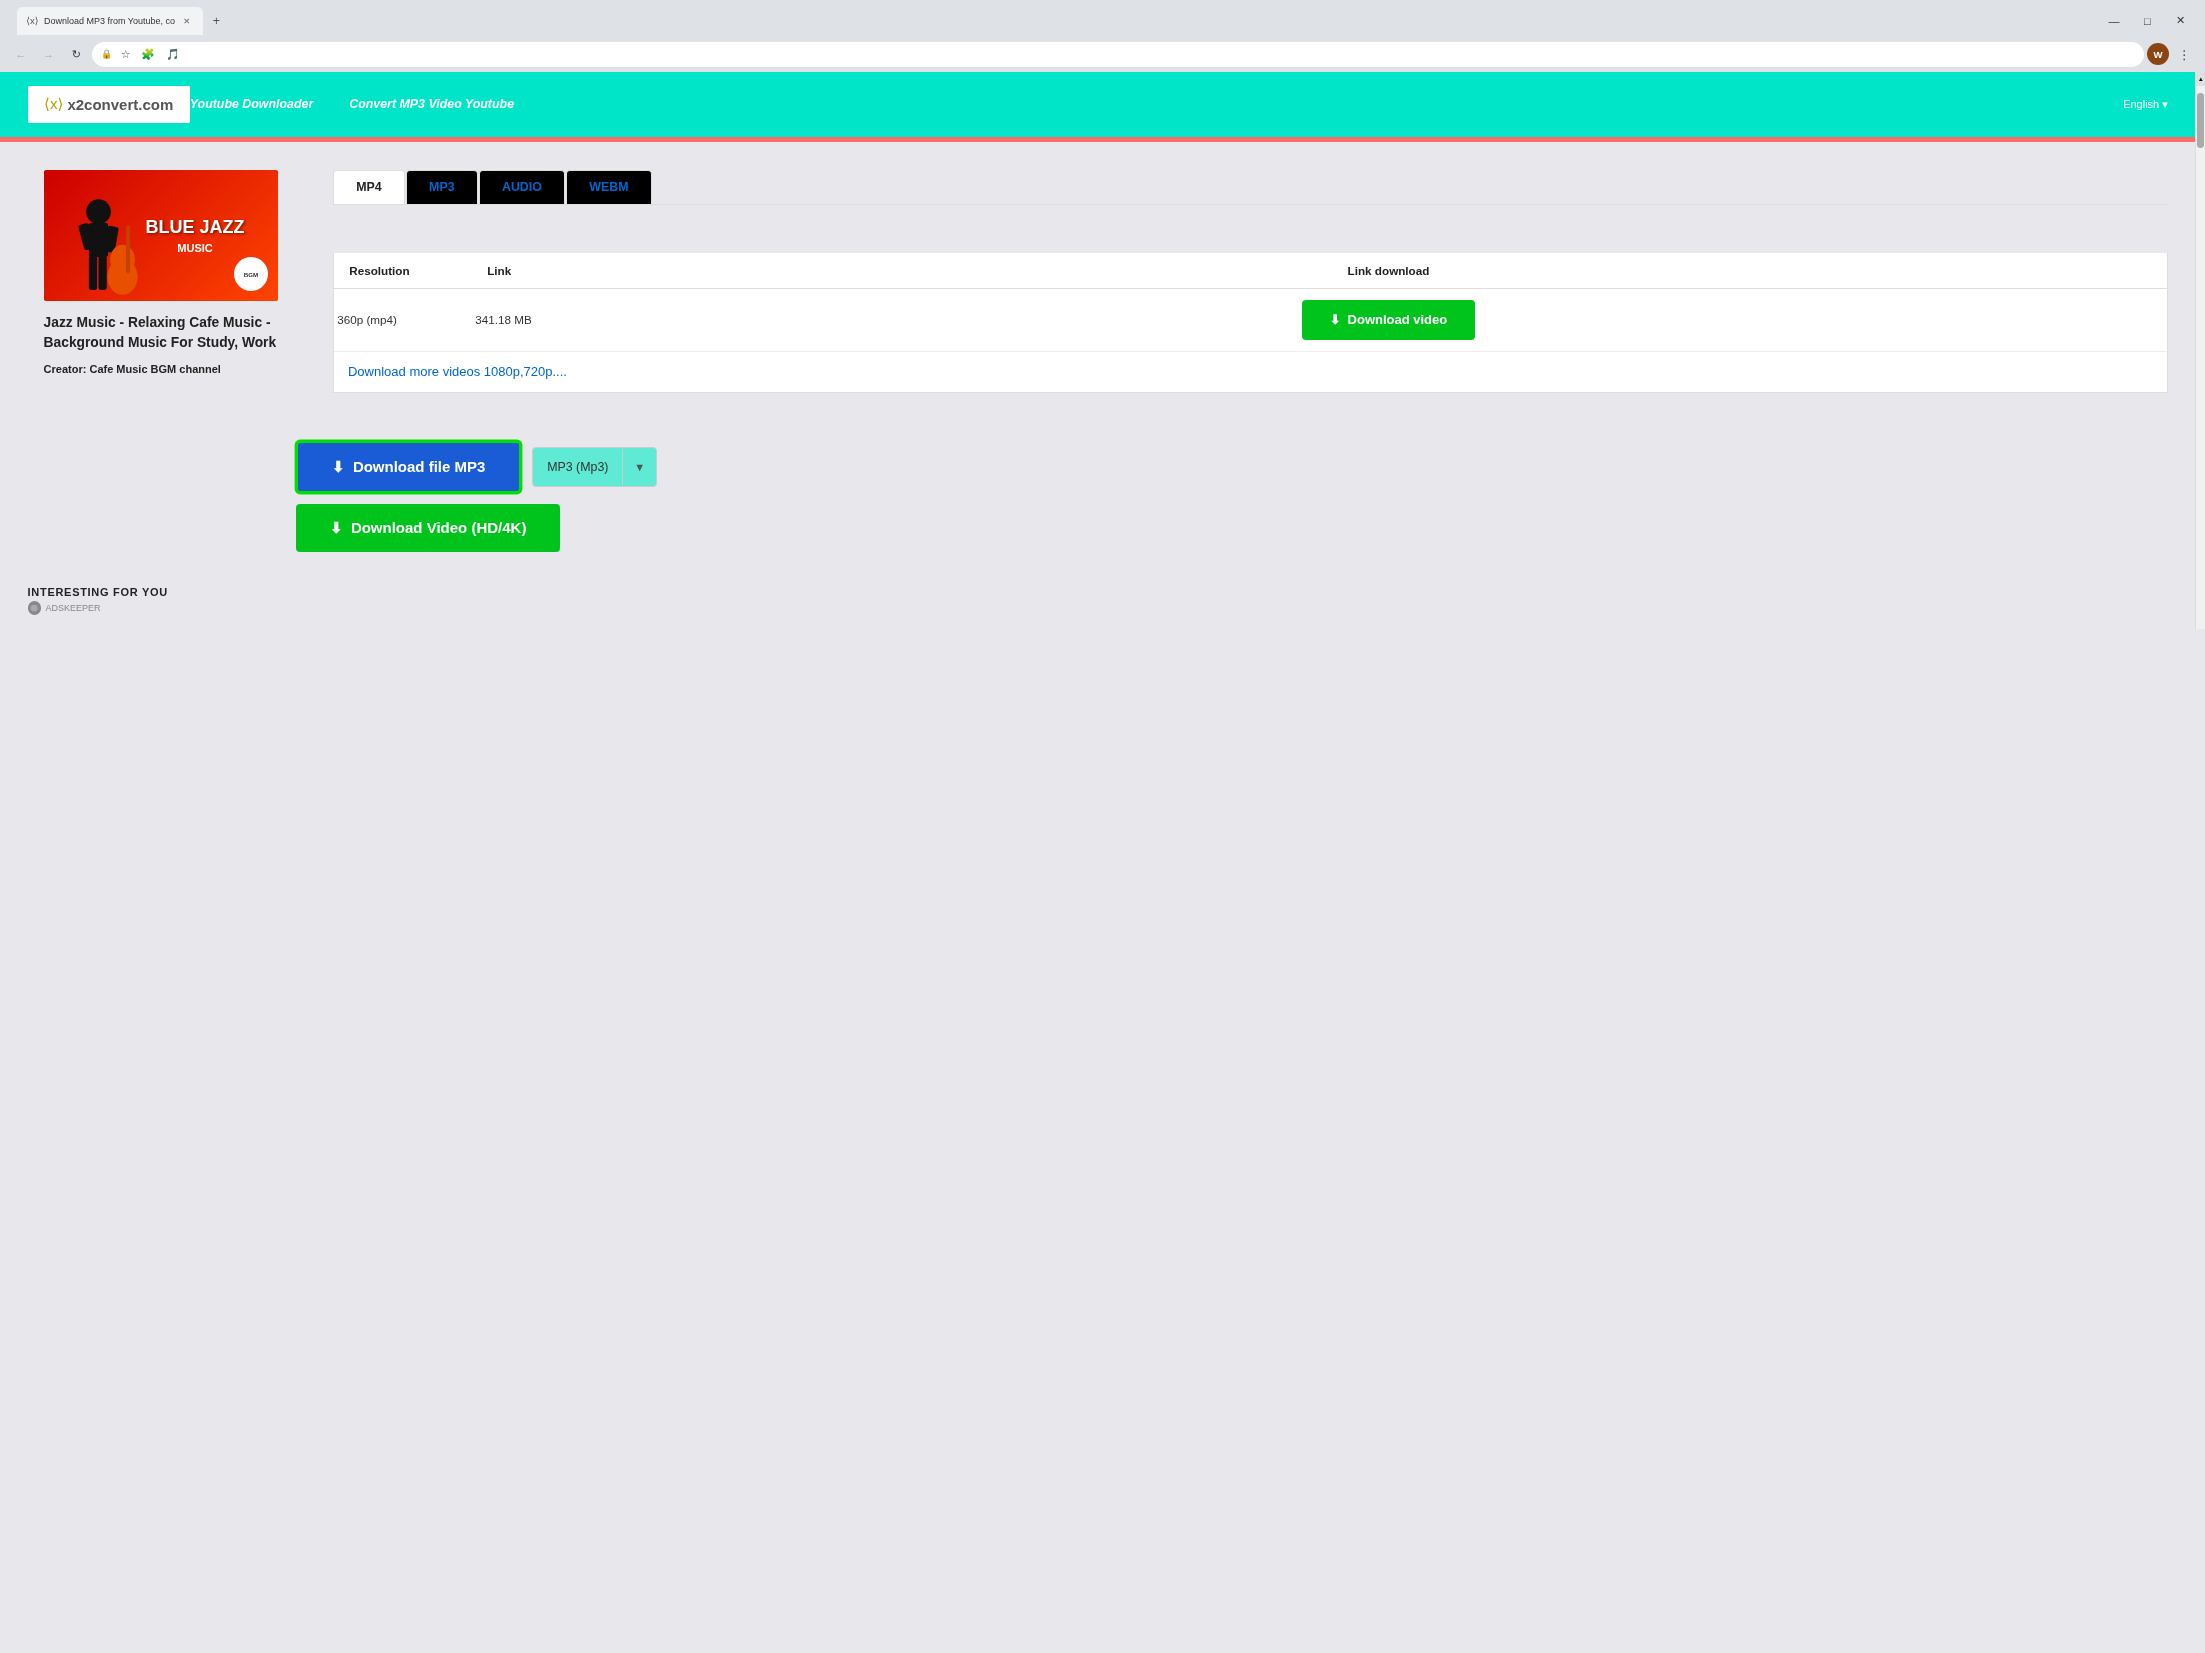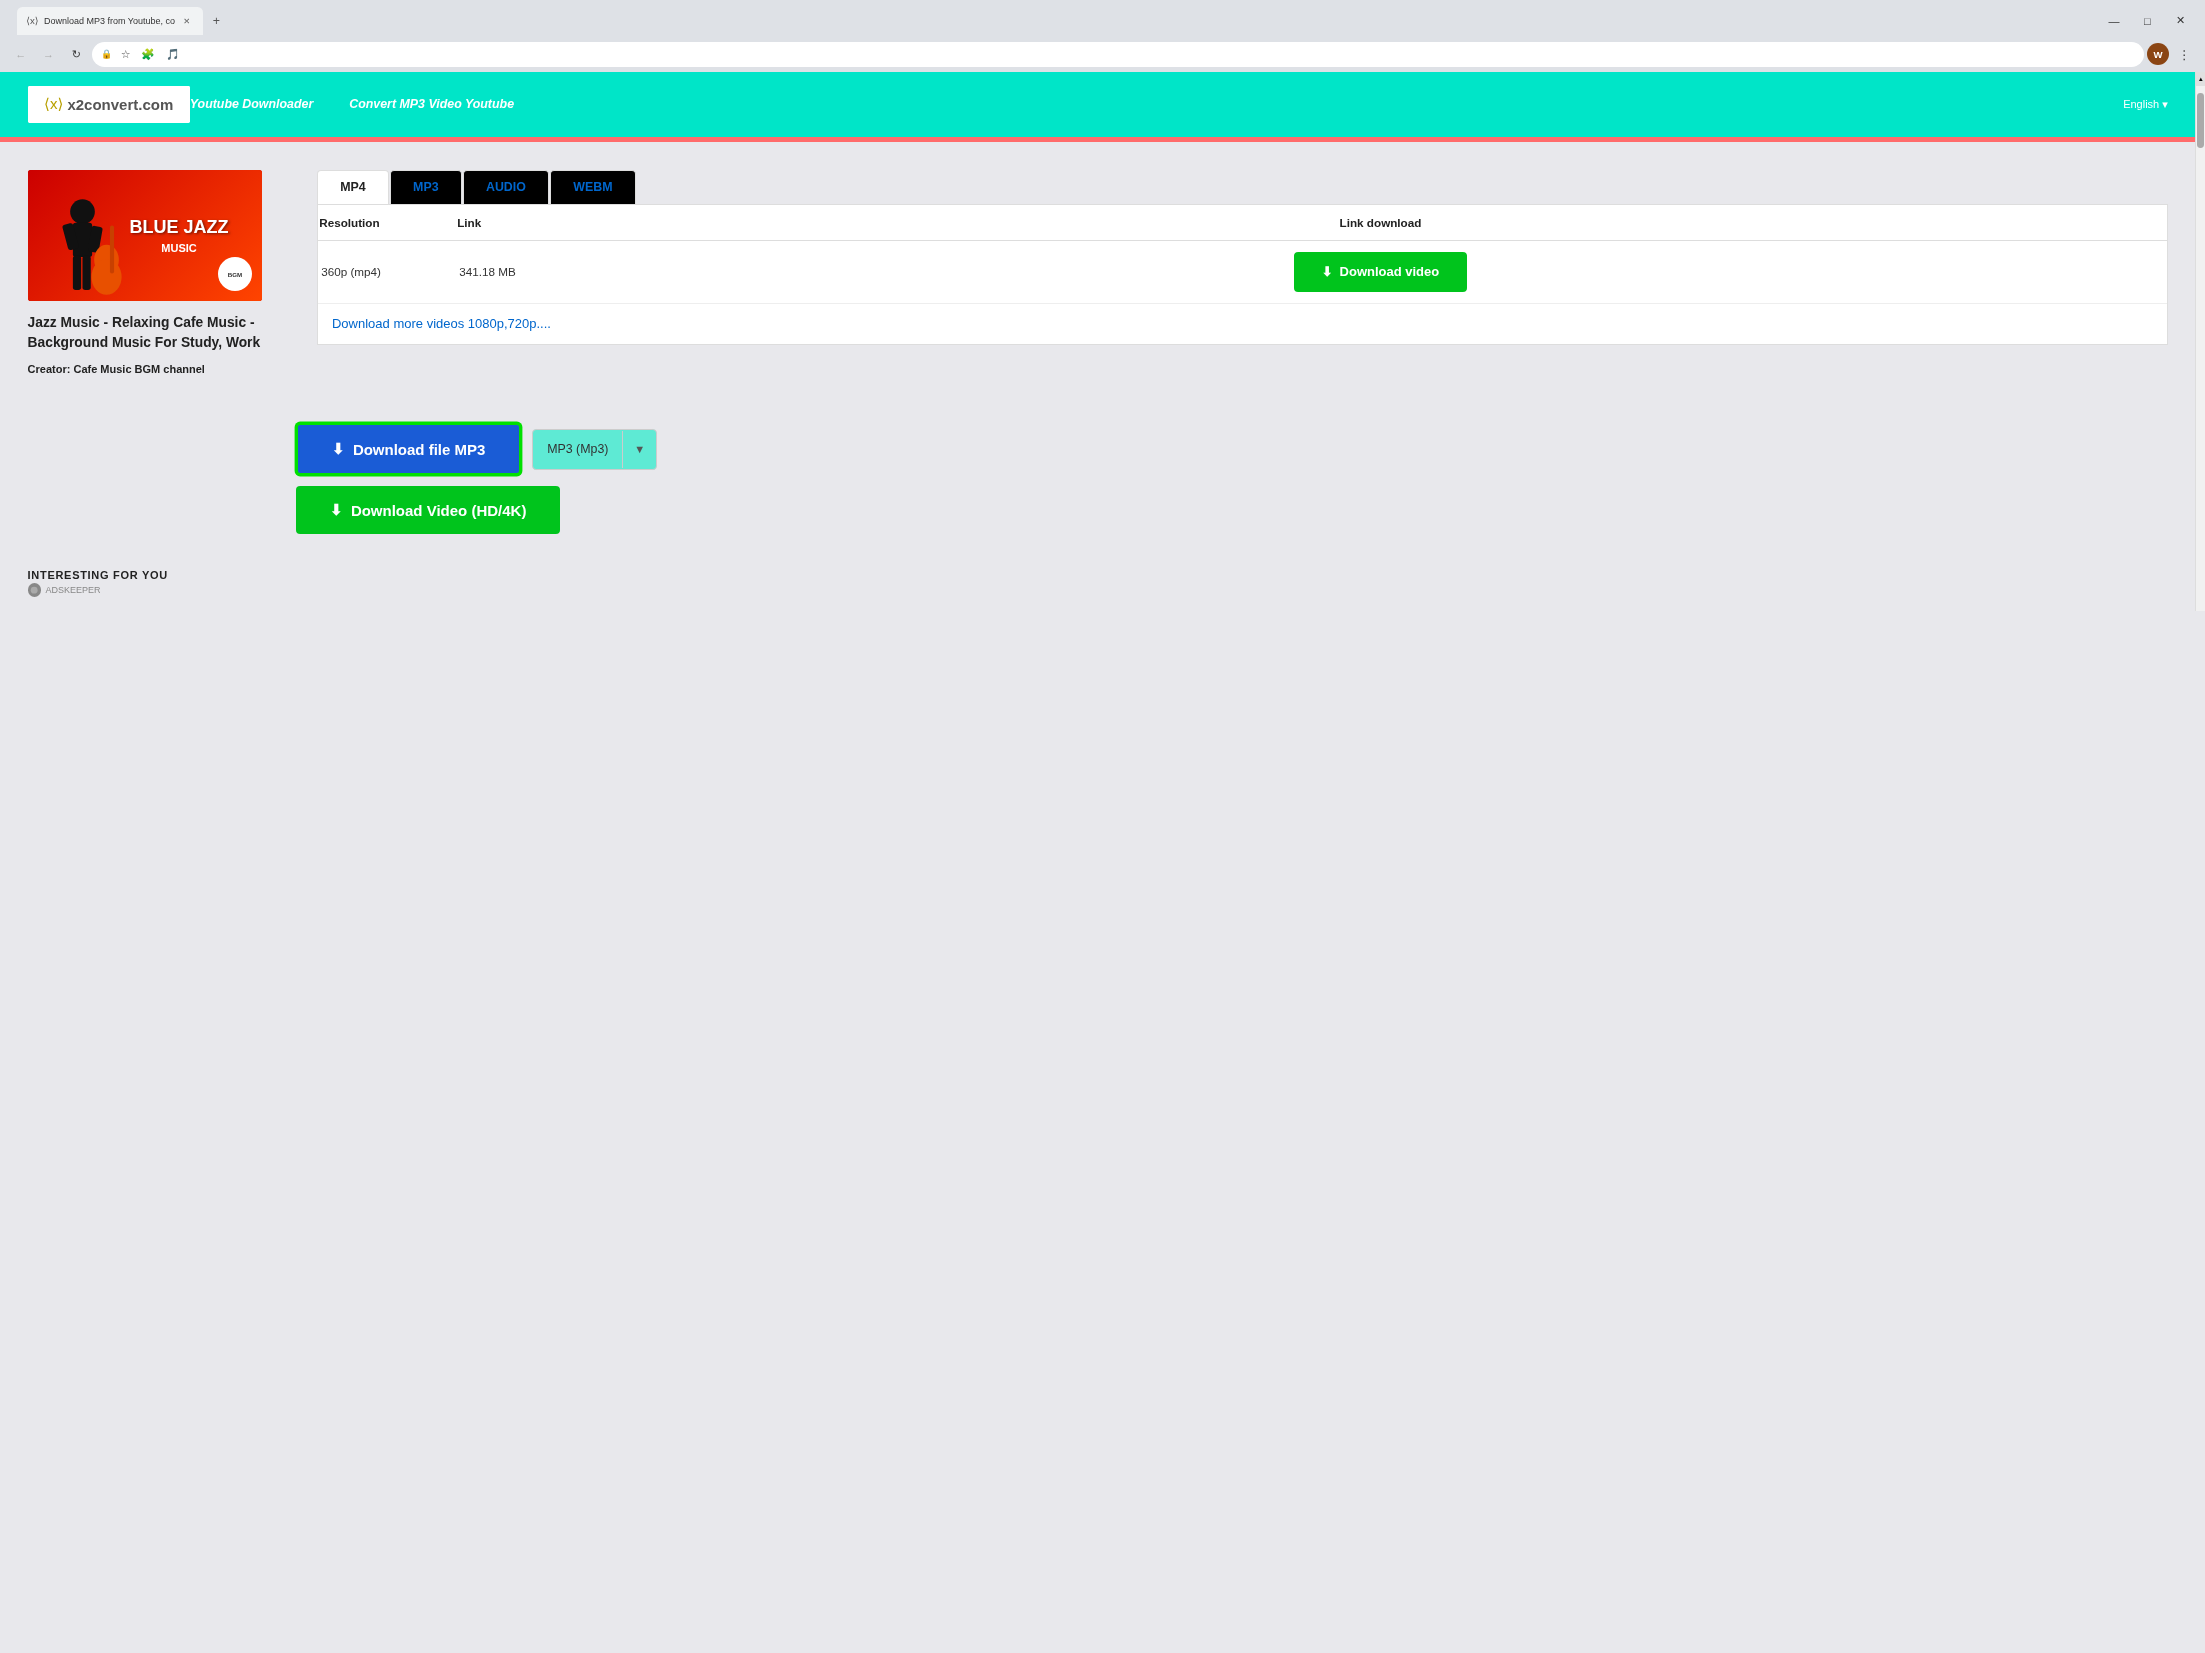--- a/index.html
+++ b/index.html
@@ -231,20 +231,21 @@
 
     
     .main-content {
       padding: 27.6px 27.6px;
       display: flex;
       gap: 27.6px;
       align-items: flex-start;
     }
     .video-info-section {
       flex: 0 0 262px;
+      margin-left: 16px;
     }
     .video-thumbnail {
       width: 234px;
       height: 131px;
       background: #cc0000;
       border-radius: 2.8px;
       display: flex;
       align-items: center;
       justify-content: center;
       position: relative;
@@ -348,22 +349,23 @@
       border-right: 1.4px solid #ddd;
     }
     .download-table {
       width: 100%;
       border: 0.7px solid #ddd;
       border-top: none;
       background: white;
     }
     .table-header {
       display: flex;
-      padding: 11px 1px;
+      padding: 11px 15px;
       border-bottom: 0.7px solid #ddd;
+      margin-top: 48px;
     }
     .th {
       font-weight: 700;
       font-size: 11.7px;
       color: #222;
     }
     .th-resolution { flex: 0 0 138px; }
     .th-size { flex: 0 0 138px; }
     .th-link { flex: 1; text-align: center; }
     .table-row {

